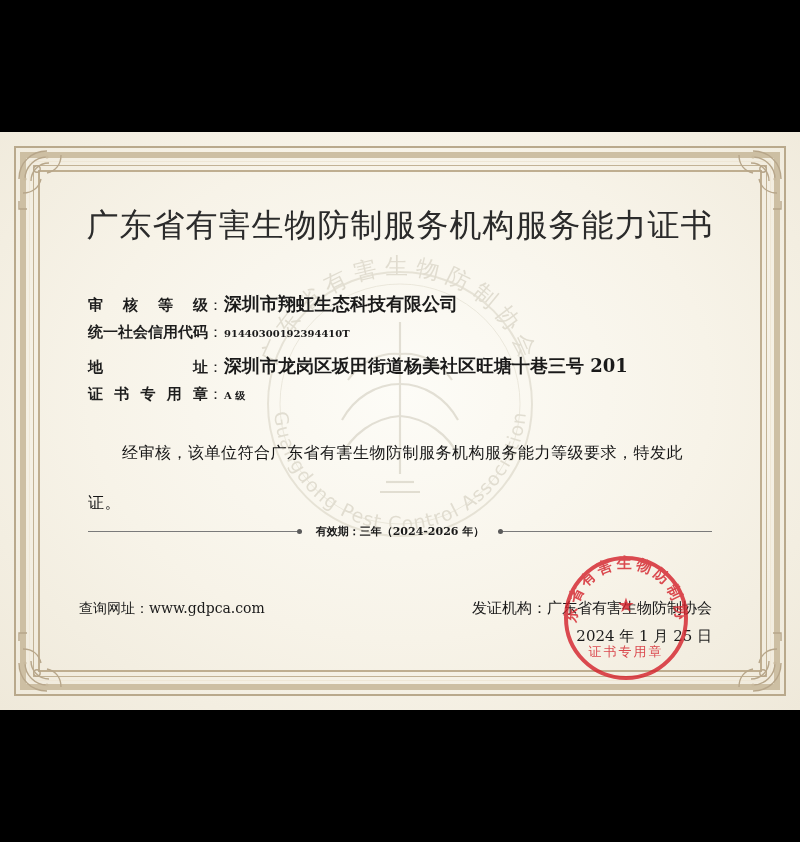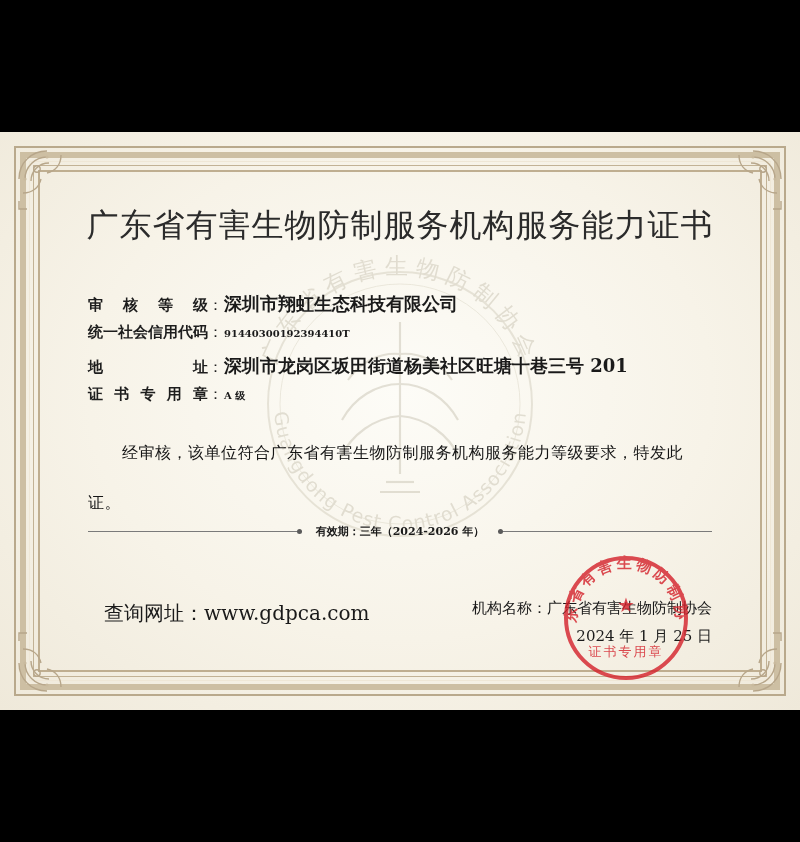--- a/index.html
+++ b/index.html
@@ -204,24 +204,24 @@
     font-family: "DejaVu Serif", serif;
     font-size: 11px;
     font-weight: bold;
     color: #1a1a1a;
     white-space: nowrap;
   }
 
   
   .footer-left {
     position: absolute;
-    left: 104px;
+    left: 79px;
     top: 468px;
     font-family: "DejaVu Serif", serif;
-    font-size: 20px;
+    font-size: 14px;
     color: #1a1a1a;
     white-space: nowrap;
   }
   .footer-right {
     position: absolute;
     right: 88px;
     top: 462px;
     text-align: right;
     font-family: "DejaVu Serif", serif;
     font-size: 15px;
@@ -376,21 +376,21 @@
 
   <div class="validity-wrap">
     <div class="val-rule left"></div>
     <div class="validity-text">有效期：三年（2024-2026 年）</div>
     <div class="val-rule right"></div>
   </div>
 
   <div class="footer-left">查询网址：www.gdpca.com</div>
 
   <div class="footer-right">
-    <div class="issuer-line"><span class="issuer-label">机构名称：</span><span>广东省有害生物防制协会</span></div>
+    <div class="issuer-line"><span class="issuer-label">发证机构：</span><span>广东省有害生物防制协会</span></div>
     <div class="date-line">2024 年 1 月 25 日</div>
   </div>
 
   <div class="seal">
     <svg width="132" height="132" viewBox="0 0 132 132">
       <defs>
         <path id="seal-arc" d="M 16 66 A 50 50 0 0 1 116 66"></path>
       </defs>
       <circle cx="66" cy="66" r="60" fill="none" stroke="#d4202a" stroke-width="4"></circle>
       <text font-family="'DejaVu Serif', serif" font-size="15" font-weight="bold" fill="#d4202a" letter-spacing="3.5">

